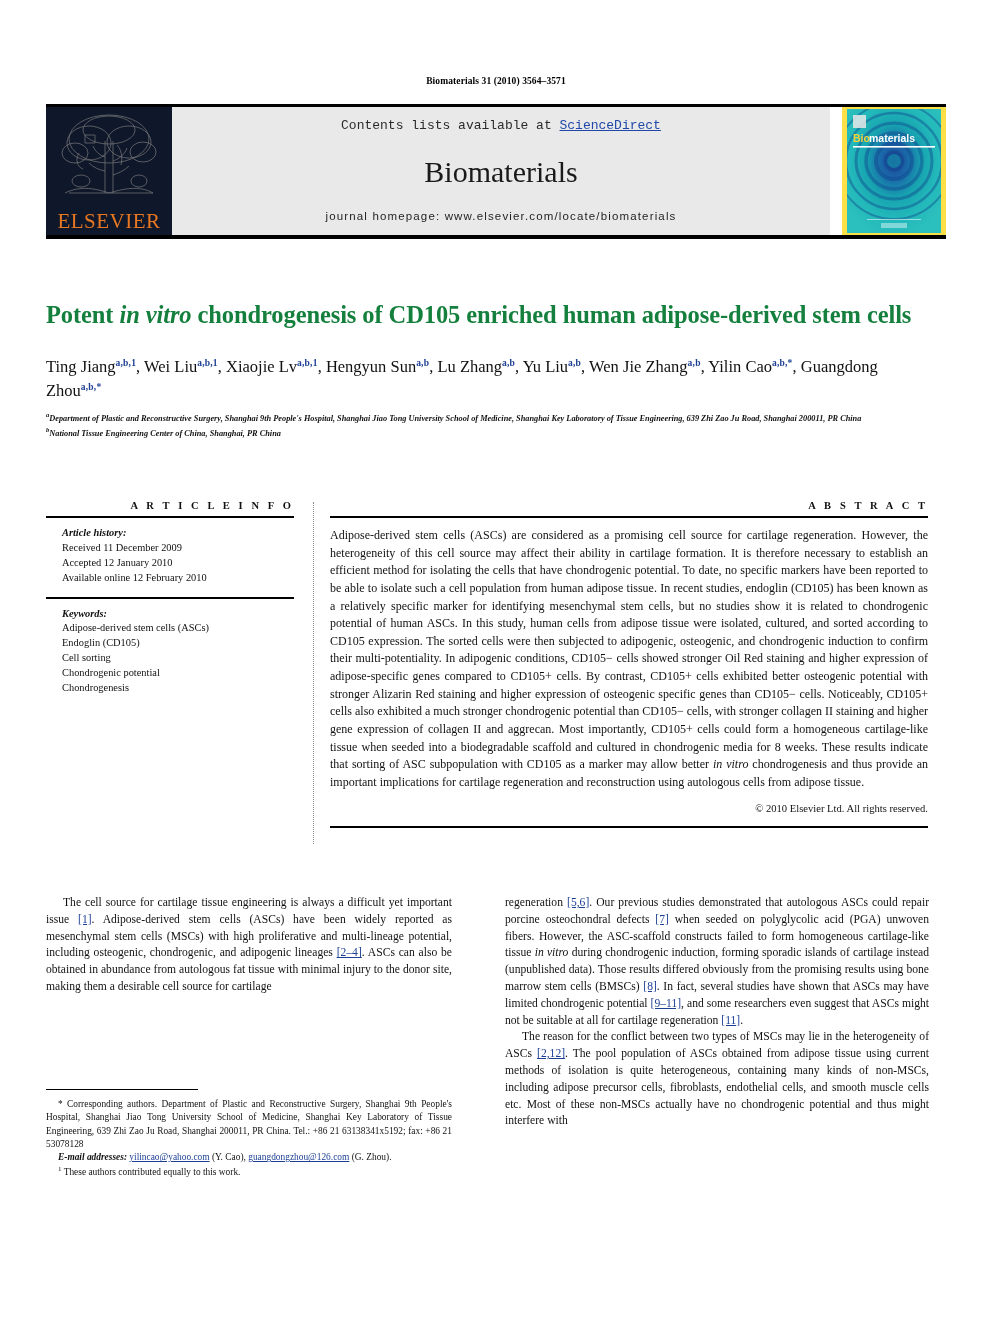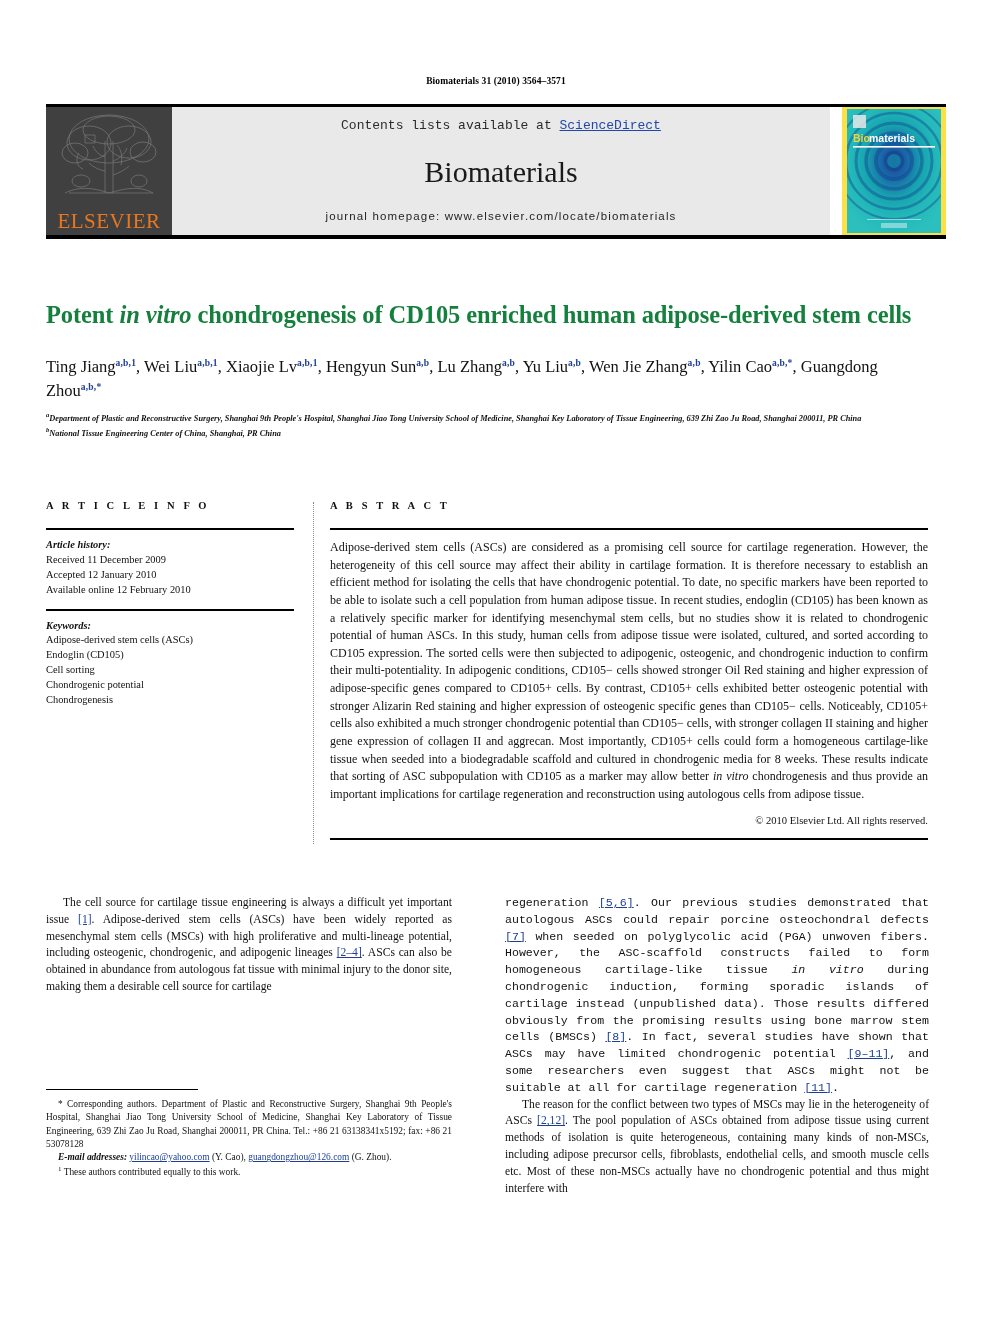--- a/index.html
+++ b/index.html
@@ -60,21 +60,21 @@
   .elsevier-logo {
     width: 126px;
     flex: 0 0 126px;
     display: flex;
     flex-direction: column;
     justify-content: space-between;
     align-items: center;
     padding-top: 4px;
     padding-bottom: 2px;
     box-sizing: border-box;
-    background: #404040;
+    background: #0f172a;
   }
   .tree-svg { display:block; }
   .elsevier-word {
     font-family: "Liberation Serif", serif;
     font-size: 21px;
     letter-spacing: 0.5px;
     color: #E87722;
     line-height: 1;
     margin-bottom: 1px;
   }
@@ -179,27 +179,28 @@
     left: 313px;
     width: 0px;
     height: 342px;
     border-left: 1px dotted #8d8d8d;
   }
   .sec-head {
     font-size: 10.5px;
     font-weight: bold;
     letter-spacing: 3.1px;
     color: #111;
-    margin-bottom: 17px;
+    margin-bottom: 5px;
+    text-align: right;
   }
   .hr-blk { height: 2px; background: #000; width: 100%; }
   .hr-blk-abs { height: 2px; background: #000; width: 100%; }
   .info-group { margin-top: 8px; font-size: 10.4px; line-height: 1.43; }
   .info-label { font-style: italic; font-weight: bold; }
-  .info-group div { color: #111; }
+  .info-group div { color: #111; margin-left: 16px; }
   .hr-mid { height: 2px; background: #000; width: 100%; margin-top: 11px; }
 
   .abstract {
     margin-top: 9px;
     font-size: 12px;
     line-height: 1.47;
     text-align: justify;
     color: #111;
   }
   .abstract em { font-style: italic; }
@@ -237,21 +238,21 @@
   }
   .h2 .num { margin-right: 7px; }
   .para {
     font-size: 11.6px;
     line-height: 1.45;
     text-align: justify;
     text-indent: 17px;
     margin: 0;
     color: #111;
   }
-  .para.cont { text-indent: 0; font-family: Liberation Mono, monospace; }
+  .para.cont { text-indent: 0; }
   .ref { color: #1c3f94; }
   .para em { font-style: italic; }
 
   
   .footnote-rule {
     position: absolute;
     top: 1089px;
     left: 46px;
     width: 152px;
     height: 1px;

